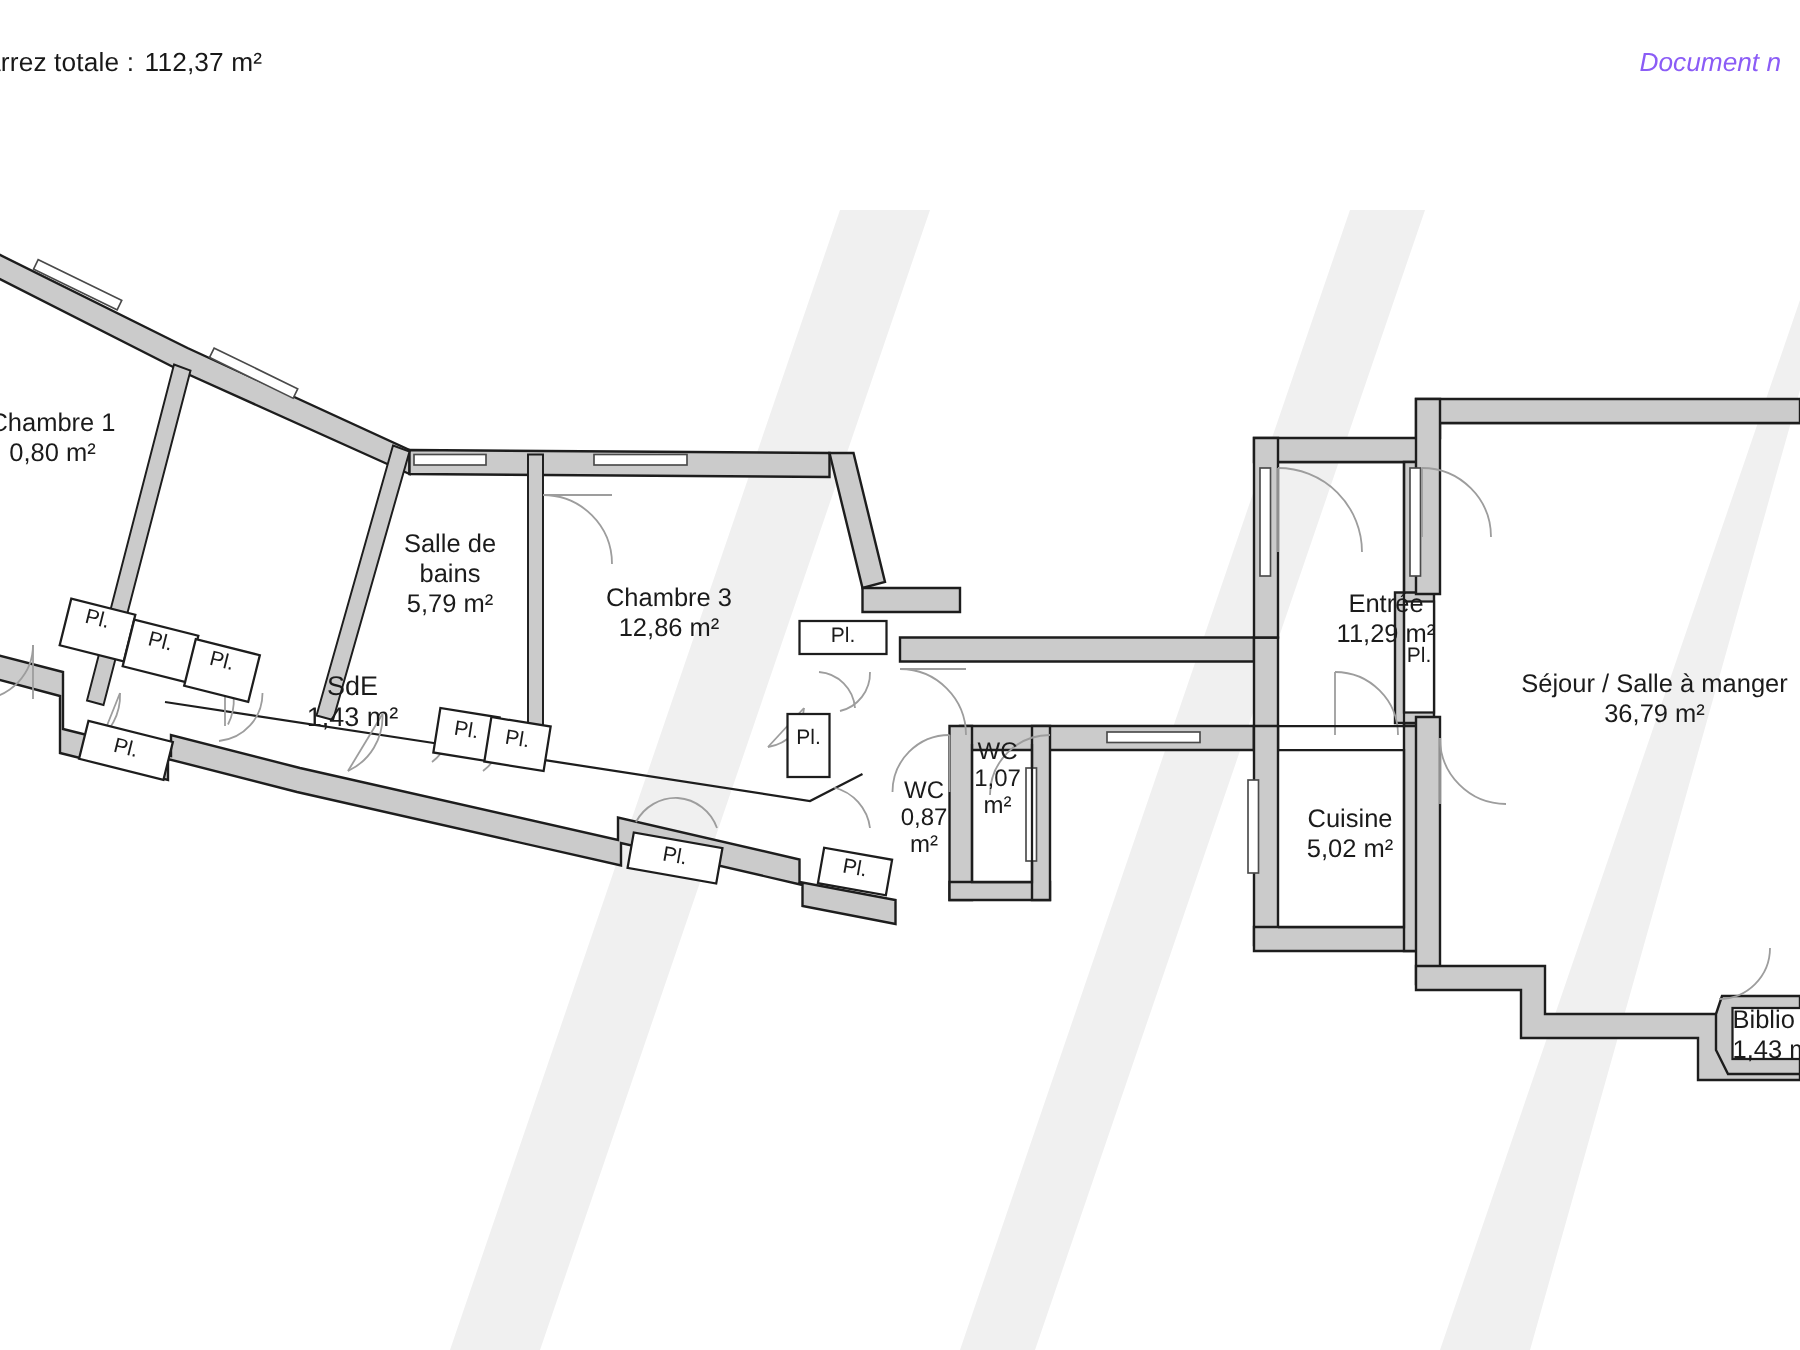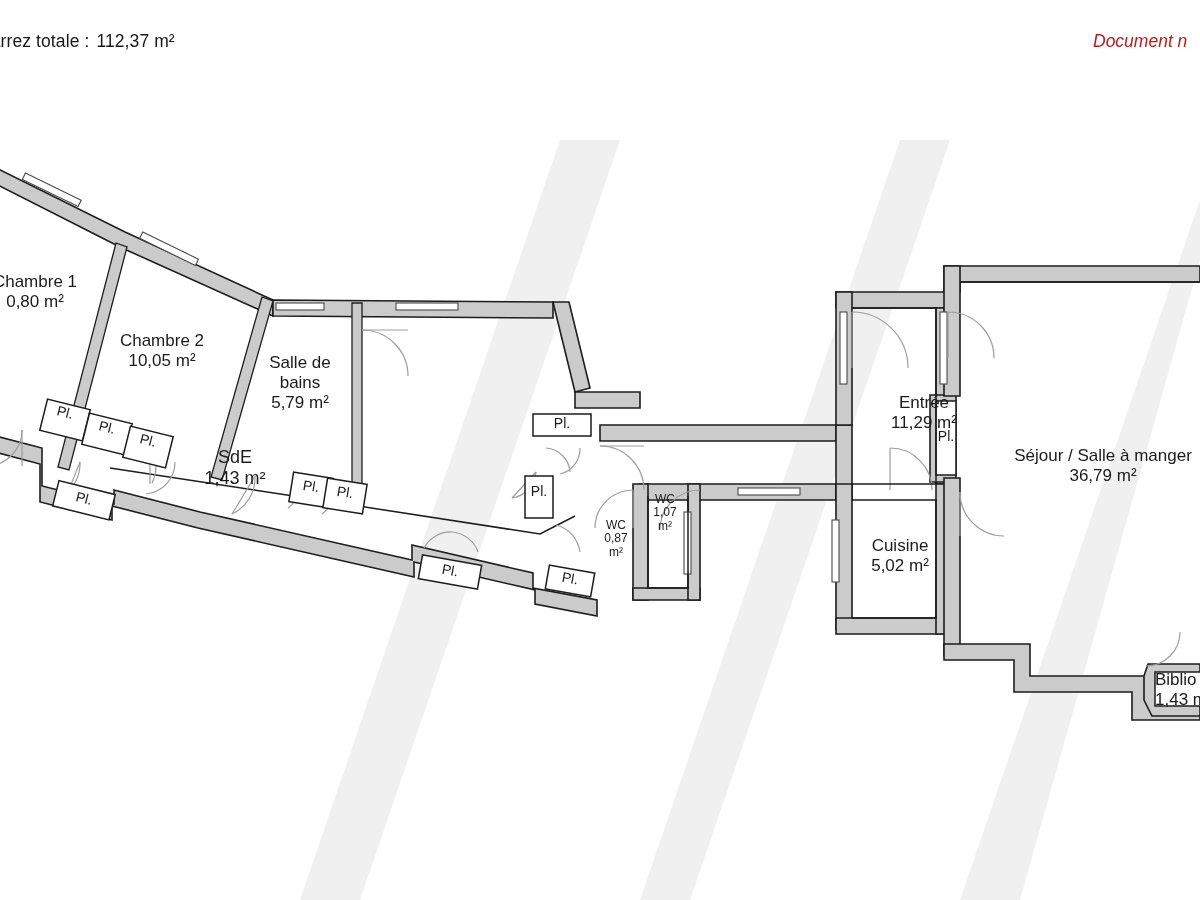--- a/index.html
+++ b/index.html
@@ -40,21 +40,21 @@
     color: #181818;
   }
   .hdr-left .hdr-num { margin-left: 7px; }
   .hdr-right {
     position: absolute;
     left: 1093px;
     top: 31px;
     white-space: nowrap;
     font-size: 17.5px;
     font-style: italic;
-    color: #b91c1c;
+    color: #8b5cf6;
   }
 
   
   svg#floorplan {
     position: absolute;
     left: 0; top: 0;
     width: 1200px;
     height: 900px;
     display: block;
   }
@@ -75,21 +75,21 @@
     color: #1b1b1b;
     white-space: nowrap;
     pointer-events: none;
   }
   .lbl .nm   { display: block; }
   .lbl .ar   { display: block; }
   .lbl-lg    { font-size: 17px; }
   .lbl-md    { font-size: 17px; }
   .lbl-sm    { font-size: 18px; }
   .lbl-pl    { font-size: 14px; }
-  .lbl-wc    { font-size: 12px; line-height: 1.12; }
+  .lbl-wc    { font-size: 16px; line-height: 1.12; }
   .lbl-left  { text-align: left; }
 </style>
 </head>
 <body>
 
 <div id="plan-root">
 
   <div class="header-band">
     <div class="hdr-left">
       <span>Carrez totale :</span><span class="hdr-num">112,37 m²</span>
@@ -283,31 +283,31 @@
       <polyline class="room-line" points="960,282 1200,282"></polyline>
     </g>
 
   </svg>
 
   <div class="lbl lbl-lg" style="left:-40px; top:272px; width:150px;">
     <span class="nm">Chambre 1</span>
     <span class="ar">0,80 m²</span>
   </div>
 
-  <div class="lbl lbl-lg" style="left:82px; top:331px; width:160px;">
-    <span class="nm">Chambre 2</span>
-    <span class="ar">10,05 m²</span>
-  </div>
 
   <div class="lbl lbl-md" style="left:238px; top:353px; width:124px;">
     <span class="nm">Salle de</span>
     <span class="nm">bains</span>
     <span class="ar">5,79 m²</span>
   </div>
 
+  <div class="lbl lbl-lg" style="left:371px; top:389px; width:150px;">
+    <span class="nm">Chambre 3</span>
+    <span class="ar">12,86 m²</span>
+  </div>
 
   <div class="lbl lbl-sm" style="left:183px; top:447px; width:104px;">
     <span class="nm">SdE</span>
     <span class="ar">1,43 m²</span>
   </div>
 
 
   <div class="lbl lbl-wc" style="left:594px; top:519px; width:44px;">
     <span class="nm">WC</span>
     <span class="ar">0,87</span>

